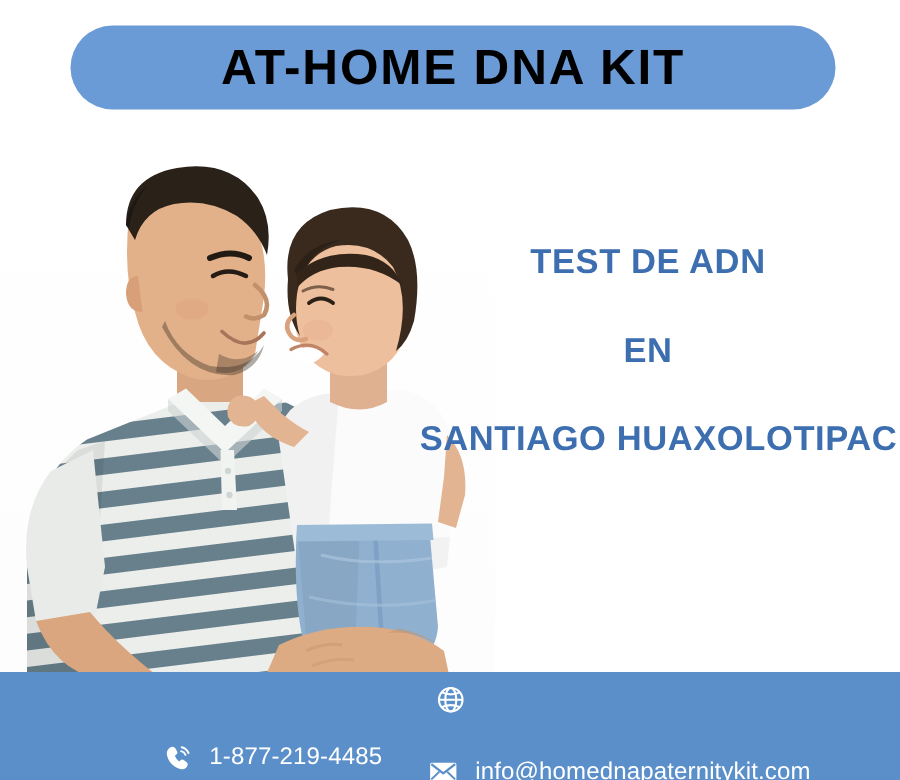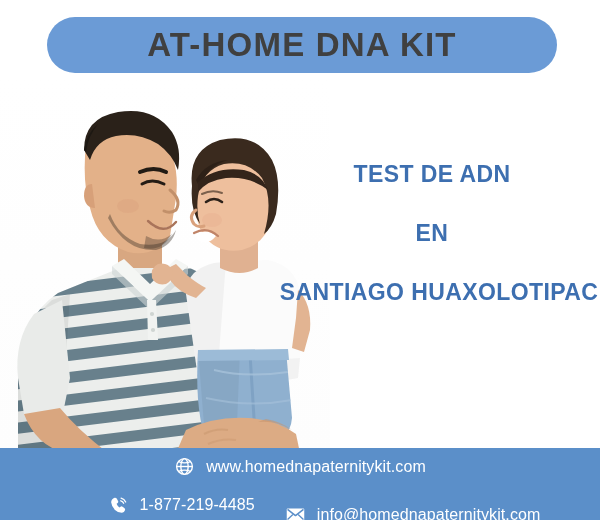--- a/index.html
+++ b/index.html
@@ -27,21 +27,21 @@
     width: 510px;
     height: 56px;
     background: #6b9bd6;
     border-radius: 28px;
     display: flex;
     align-items: center;
     justify-content: center;
     z-index: 6;
   }
   .banner-title {
-    color: #404040;
+    color: #000000;
     font-size: 33px;
     font-weight: bold;
     letter-spacing: 1.2px;
     white-space: nowrap;
     font-family: "Liberation Sans", sans-serif;
   }
 
   
   .photo {
     position: absolute;
@@ -279,21 +279,20 @@
       <div class="footer-item">
         <span class="footer-icon">
           <svg width="21" height="21" viewBox="0 0 24 24" fill="none" stroke="#ffffff" stroke-width="1.6">
             <circle cx="12" cy="12" r="9"></circle>
             <line x1="3" y1="12" x2="21" y2="12"></line>
             <ellipse cx="12" cy="12" rx="4.2" ry="9"></ellipse>
             <path d="M5.2 6.4 Q12 9.4 18.8 6.4"></path>
             <path d="M5.2 17.6 Q12 14.6 18.8 17.6"></path>
           </svg>
         </span>
-        <span class="footer-text">www.homednapaternitykit.com</span>
       </div>
     </div>
 
     <div class="footer-row footer-row-2">
       <div class="footer-item">
         <span class="footer-icon">
           <svg width="21" height="21" viewBox="0 0 24 24">
             <path d="M7.6 3.2 Q9.4 3 10.3 4.6 L11.6 7.1 Q12.1 8.2 11.1 9 L9.8 10 Q10.6 12.4 13.1 14.4 L14.3 13.3 Q15.2 12.5 16.2 13.2 L18.6 14.8 Q20 15.9 19.4 17.5 Q18.6 20 16 20.4 Q12 20.6 8 17 Q4 13.2 3.6 8.4 Q3.8 4.4 7.6 3.2 Z" fill="#ffffff"></path>
             <path d="M15 3.6 Q18.6 4.4 20.2 8" stroke="#ffffff" stroke-width="1.5" fill="none" stroke-linecap="round"></path>
             <path d="M14.6 6.6 Q17 7.2 17.9 9.4" stroke="#ffffff" stroke-width="1.5" fill="none" stroke-linecap="round"></path>

